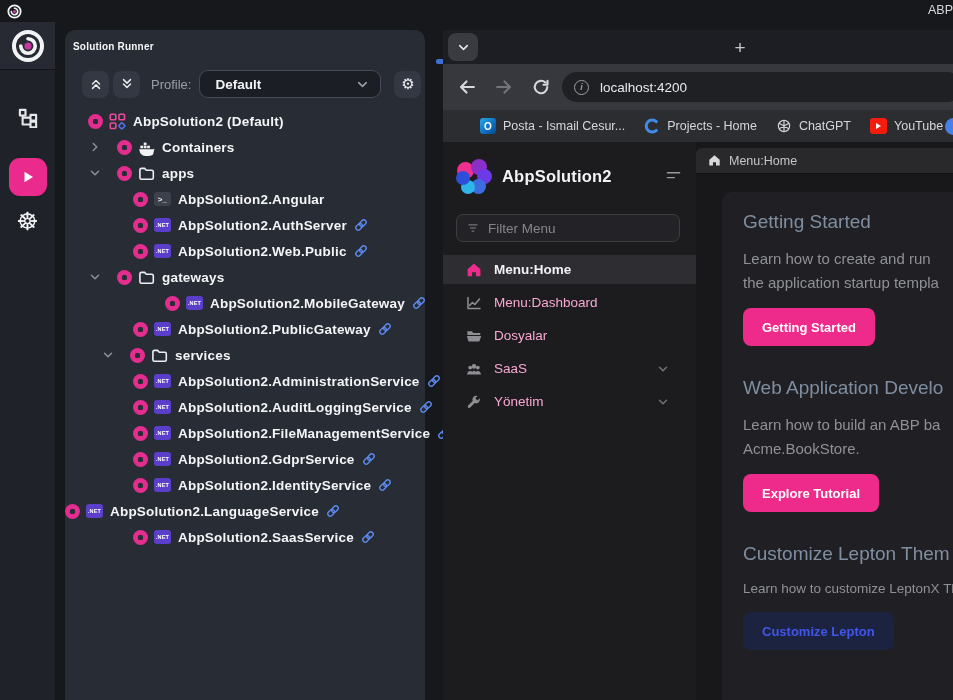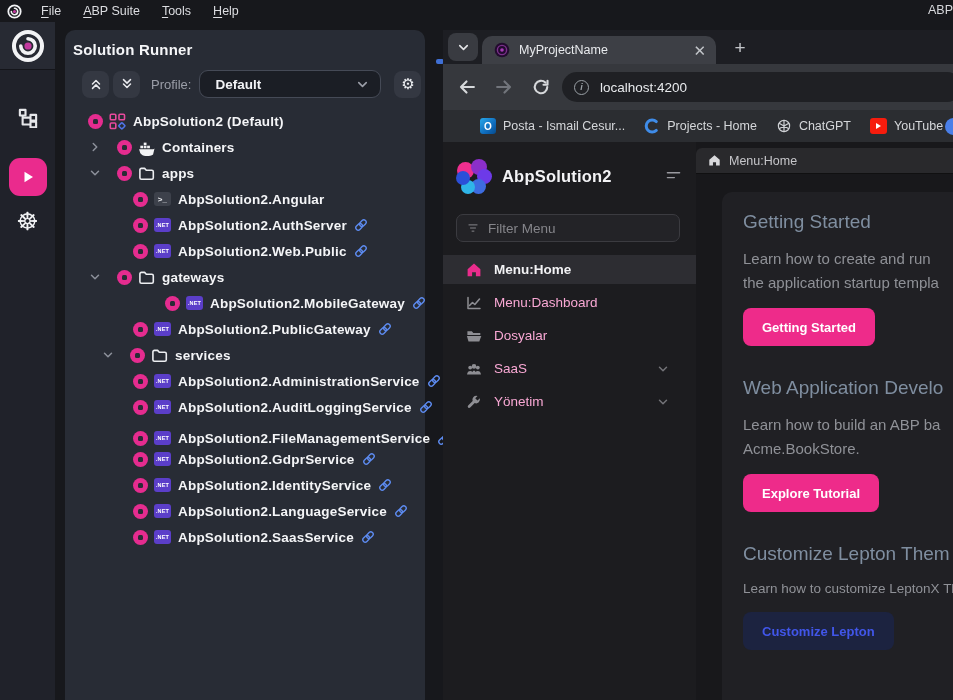--- a/index.html
+++ b/index.html
@@ -26,21 +26,21 @@
   .activity-logo svg { width:34px; height:34px; }
   .act-icon { width:55px; height:44px; display:flex; align-items:center; justify-content:center; color:#e6e7ea; }
   .act-tree { margin-top:26px; }
   .act-play { width:38px; height:38px; margin:18px auto 0; background:#ea2b8d; border-radius:11px;
     display:flex; align-items:center; justify-content:center; }
   .act-k8s { margin:12px auto 0; width:55px; text-align:center; color:#f2f3f5; font-size:25px; line-height:26px; }
 
   
   .panel { position:absolute; left:65px; top:30px; width:360px; height:670px;
     background:#282c35; border-radius:10px 10px 0 0; }
-  .panel-title { position:absolute; left:8px; top:11px; color:#f5f6f8; font-size:15px; font-weight:700; letter-spacing:.2px; }
+  .panel-title { position:absolute; left:8px; top:11px; color:#f5f6f8; font-size:10px; font-weight:700; letter-spacing:.2px; }
   .panel-toolbar { position:absolute; left:17px; top:40px; height:28px; display:flex; align-items:center; }
   .sq-btn { width:27px; height:27px; background:#343842; border-radius:8px; color:#e9eaee;
     display:flex; align-items:center; justify-content:center; }
   .sq-btn + .sq-btn { margin-left:4px; }
   .profile-label { margin-left:11px; color:#9b9ea8; font-size:13px; }
   .profile-select { margin-left:8px; width:182px; height:28px; background:#1b1e25; border:1px solid #454a56;
     border-radius:9px; display:flex; align-items:center; color:#f2f3f6; font-size:13.5px; font-weight:700;
     padding:0 10px 0 15px; }
   .profile-select .chev { margin-left:auto; color:#9b9ea8; }
   .gear-btn { margin-left:13px; width:27px; height:27px; background:#343842; border-radius:8px;
@@ -135,26 +135,20 @@
 <body>
 
 <div class="titlebar">
   <span class="applogo">
       <svg viewBox="0 0 16 16" width="100%" height="100%" fill="none" stroke="currentColor" stroke-width="1.7" stroke-linecap="round" stroke-linejoin="round">
         <circle cx="8" cy="8" r="6.6" stroke="#f2f3f5" stroke-width="1.9"></circle>
         <path d="M8 4.6 a3.4 3.4 0 1 1 -3.4 3.4" stroke="#f2f3f5" stroke-width="1.7"></path>
         <circle cx="8" cy="8" r="1.7" fill="#c2399f" stroke="none"></circle>
       </svg>
     </span>
-  <div style="display:flex;">
-      <div class="menu-item"><u>F</u>ile</div>
-      <div class="menu-item"><u>A</u>BP Suite</div>
-      <div class="menu-item"><u>T</u>ools</div>
-      <div class="menu-item"><u>H</u>elp</div>
-    </div>
   <span class="title-right">ABP Studio</span>
 </div>
 
 <div class="activity-bar">
   <div class="activity-logo">
     <span>
         <svg viewBox="0 0 16 16" width="100%" height="100%" fill="none" stroke="currentColor" stroke-width="1.7" stroke-linecap="round" stroke-linejoin="round">
           <circle cx="8" cy="8" r="6.6" stroke="#f2f3f5" stroke-width="1.9"></circle>
           <path d="M8 4.6 a3.4 3.4 0 1 1 -3.4 3.4" stroke="#f2f3f5" stroke-width="1.7"></path>
           <circle cx="8" cy="8" r="1.7" fill="#c2399f" stroke="none"></circle>
@@ -404,21 +398,21 @@
         <span>AbpSolution2.AuditLoggingService</span>
         <span class="tr-link">
           <svg viewBox="0 0 16 16" width="100%" height="100%" fill="none" stroke="currentColor" stroke-width="1.7" stroke-linecap="round" stroke-linejoin="round">
             <g transform="rotate(-45 8 8)" stroke-width="1.6">
               <rect x="0.8" y="5.3" width="8.4" height="5.4" rx="2.7"></rect>
               <rect x="6.8" y="5.3" width="8.4" height="5.4" rx="2.7"></rect>
             </g>
           </svg>
         </span>
       </div>
-      <div class="tree-row" style="padding-left: 68px; align-items: flex-end;">
+      <div class="tree-row" style="padding-left: 68px;">
         <span class="run-state">
           <i></i>
         </span>
         <span class="tr-icon">
           <span class="badge-net">.NET</span>
         </span>
         <span>AbpSolution2.FileManagementService</span>
         <span class="tr-link">
           <svg viewBox="0 0 16 16" width="100%" height="100%" fill="none" stroke="currentColor" stroke-width="1.7" stroke-linecap="round" stroke-linejoin="round">
             <g transform="rotate(-45 8 8)" stroke-width="1.6">
@@ -455,21 +449,21 @@
         <span>AbpSolution2.IdentityService</span>
         <span class="tr-link">
           <svg viewBox="0 0 16 16" width="100%" height="100%" fill="none" stroke="currentColor" stroke-width="1.7" stroke-linecap="round" stroke-linejoin="round">
             <g transform="rotate(-45 8 8)" stroke-width="1.6">
               <rect x="0.8" y="5.3" width="8.4" height="5.4" rx="2.7"></rect>
               <rect x="6.8" y="5.3" width="8.4" height="5.4" rx="2.7"></rect>
             </g>
           </svg>
         </span>
       </div>
-      <div class="tree-row" style="padding-left: 68px;">
+      <div class="tree-row" style="">
         <span class="run-state">
           <i></i>
         </span>
         <span class="tr-icon">
           <span class="badge-net">.NET</span>
         </span>
         <span>AbpSolution2.LanguageService</span>
         <span class="tr-link">
           <svg viewBox="0 0 16 16" width="100%" height="100%" fill="none" stroke="currentColor" stroke-width="1.7" stroke-linecap="round" stroke-linejoin="round">
             <g transform="rotate(-45 8 8)" stroke-width="1.6">
@@ -502,31 +496,20 @@
 <div class="browser">
   <div class="blue-dash"></div>
 
   <div class="tabstrip">
     <div class="tab-dd">
       <span style="width:15px;height:15px;">
           <svg viewBox="0 0 16 16" width="100%" height="100%" fill="none" stroke="currentColor" stroke-width="1.7" stroke-linecap="round" stroke-linejoin="round">
             <path d="M4 6 L8 10 L12 6"></path>
           </svg>
         </span>
-    </div>
-    <div class="tab">
-      <span style="width:16px;height:16px;">
-          <svg viewBox="0 0 16 16" width="100%" height="100%" fill="none" stroke="currentColor" stroke-width="1.7" stroke-linecap="round" stroke-linejoin="round">
-            <circle cx="8" cy="8" r="7.3" fill="#220b2e" stroke="none"></circle>
-            <circle cx="8" cy="8" r="4.6" stroke="#7a2f8a" stroke-width="1.4"></circle>
-            <circle cx="8" cy="8" r="1.8" fill="#a83bb8" stroke="none"></circle>
-          </svg>
-        </span>
-      <span class="tab-title">MyProjectName</span>
-      <span class="tab-close">✕</span>
     </div>
     <div class="tab-plus">+</div>
   </div>
 
   <div class="toolbar">
     <span class="nav-ic nav-back">
         <svg viewBox="0 0 16 16" width="100%" height="100%" fill="none" stroke="currentColor" stroke-width="1.7" stroke-linecap="round" stroke-linejoin="round">
           <path d="M13.5 8 H3.2 M7.6 3.6 L3.2 8 L7.6 12.4"></path>
         </svg>
       </span>

